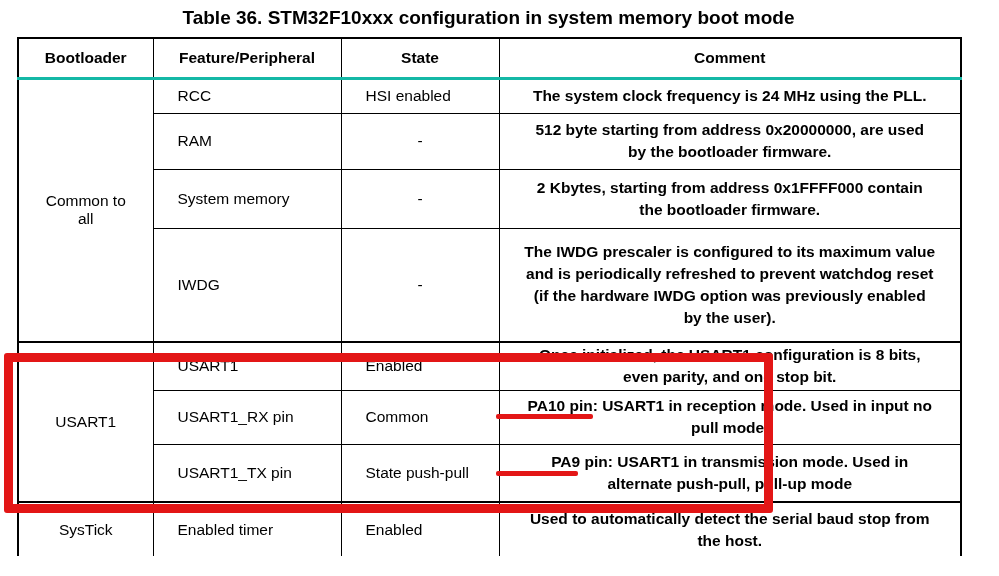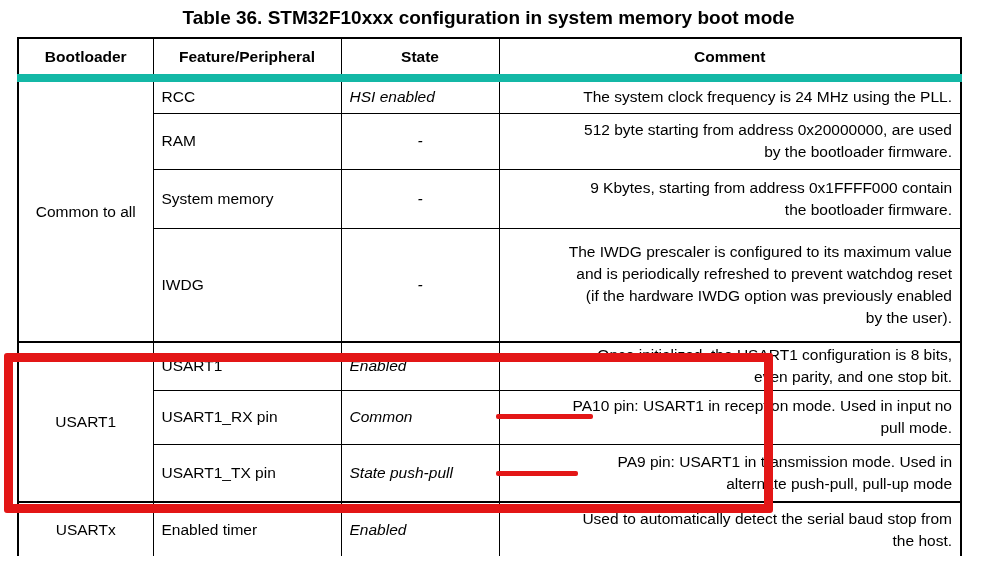--- a/index.html
+++ b/index.html
@@ -22,40 +22,41 @@
   table.cfg{
     position:absolute;
     top:37px;left:17px;
     width:943px;
     border-collapse:collapse;
     table-layout:fixed;
     border:2px solid #000;
   }
   table.cfg th, table.cfg td{
     border:1.5px solid #000;
-    padding:0 8px;
+    padding:0 24px;
     vertical-align:middle;
     font-size:15.5px;
     overflow:hidden;
   }
   table.cfg thead th{
-    border-bottom:8px solid #14b8a6;
+    border-bottom:3px solid #14b8a6;
     font-weight:bold;
     text-align:center;
     padding:0 2px;
   }
   td.boot{ text-align:center; }
   td.feat{ text-align:left; }
-  td.state{ text-align:left;font-style:italic; }
+  td.state{ text-align:left; }
   td.state.center{ text-align:center; padding:0; }
   td.comment{
-    text-align:right;
+    text-align:center;
     padding:0 4px 0 5px;
     white-space:pre-line;
     line-height:22px;
+    font-weight:bold;
   }
   tr.group-start td{ border-top:2.5px solid #000; }
 
   
   .red-box{
     position:absolute;
     left:4px;top:353px;
     width:769px;height:160px;
     border:9px solid #e31616;
     border-radius:3px;
@@ -103,21 +104,21 @@
       </tr>
       <tr style="height:56px">
         <td class="feat">RAM</td>
         <td class="state center">-</td>
         <td class="comment">512 byte starting from address 0x20000000, are used
 by the bootloader firmware.</td>
       </tr>
       <tr style="height:59px">
         <td class="feat">System memory</td>
         <td class="state center">-</td>
-        <td class="comment">9 Kbytes, starting from address 0x1FFFF000 contain
+        <td class="comment">2 Kbytes, starting from address 0x1FFFF000 contain
 the bootloader firmware.</td>
       </tr>
       <tr style="height:114px">
         <td class="feat">IWDG</td>
         <td class="state center">-</td>
         <td class="comment">The IWDG prescaler is configured to its maximum value
 and is periodically refreshed to prevent watchdog reset
 (if the hardware IWDG option was previously enabled
 by the user).</td>
       </tr>
@@ -134,21 +135,21 @@
         <td class="comment">PA10 pin: USART1 in reception mode. Used in input no
 pull mode.</td>
       </tr>
       <tr style="height:58px">
         <td class="feat">USART1_TX pin</td>
         <td class="state">State push-pull</td>
         <td class="comment">PA9 pin: USART1 in transmission mode. Used in
 alternate push-pull, pull-up mode</td>
       </tr>
       <tr class="group-start" style="height:56px">
-        <td class="boot">USARTx</td>
+        <td class="boot">SysTick</td>
         <td class="feat">Enabled timer</td>
         <td class="state">Enabled</td>
         <td class="comment">Used to automatically detect the serial baud stop from
 the host.</td>
       </tr>
     </tbody>
   </table>
 
   <div class="red-box" style="border-color: rgb(227, 22, 22);"></div>
   <div class="red-underline u-pa10" style="background-color: rgb(227, 22, 22);"></div>

